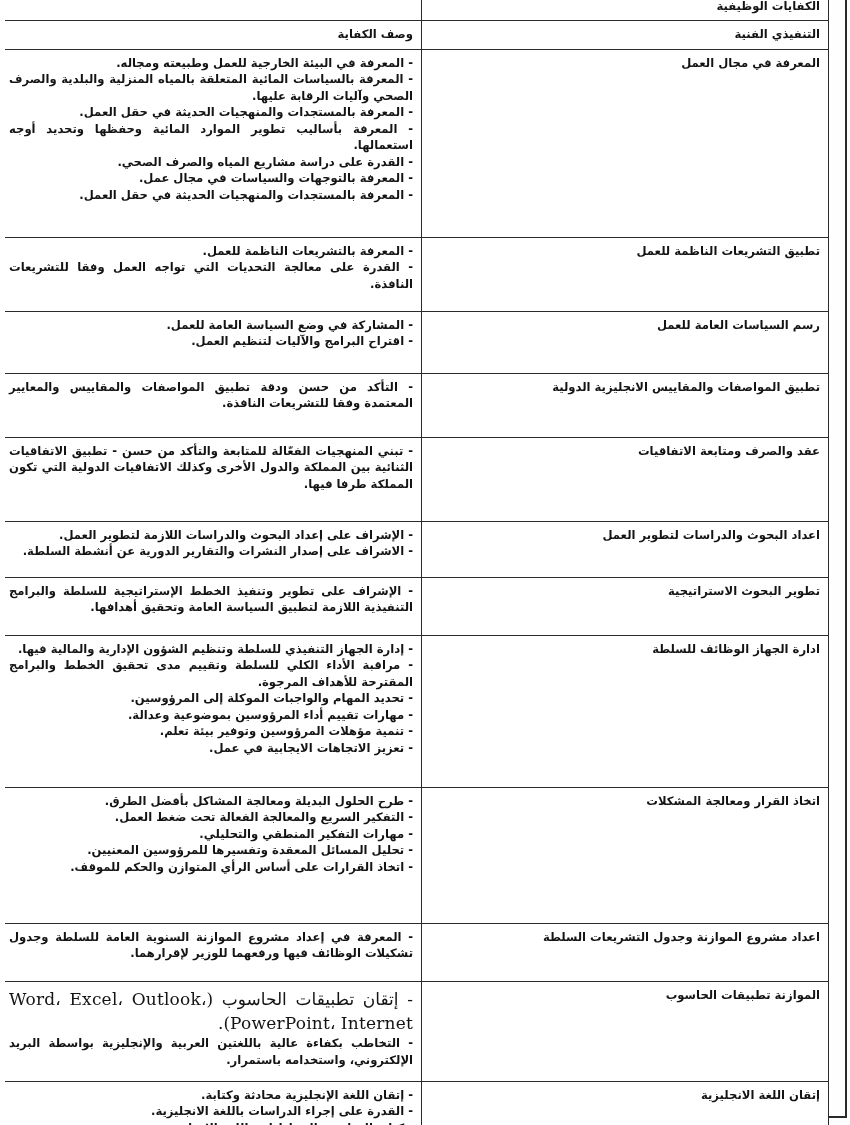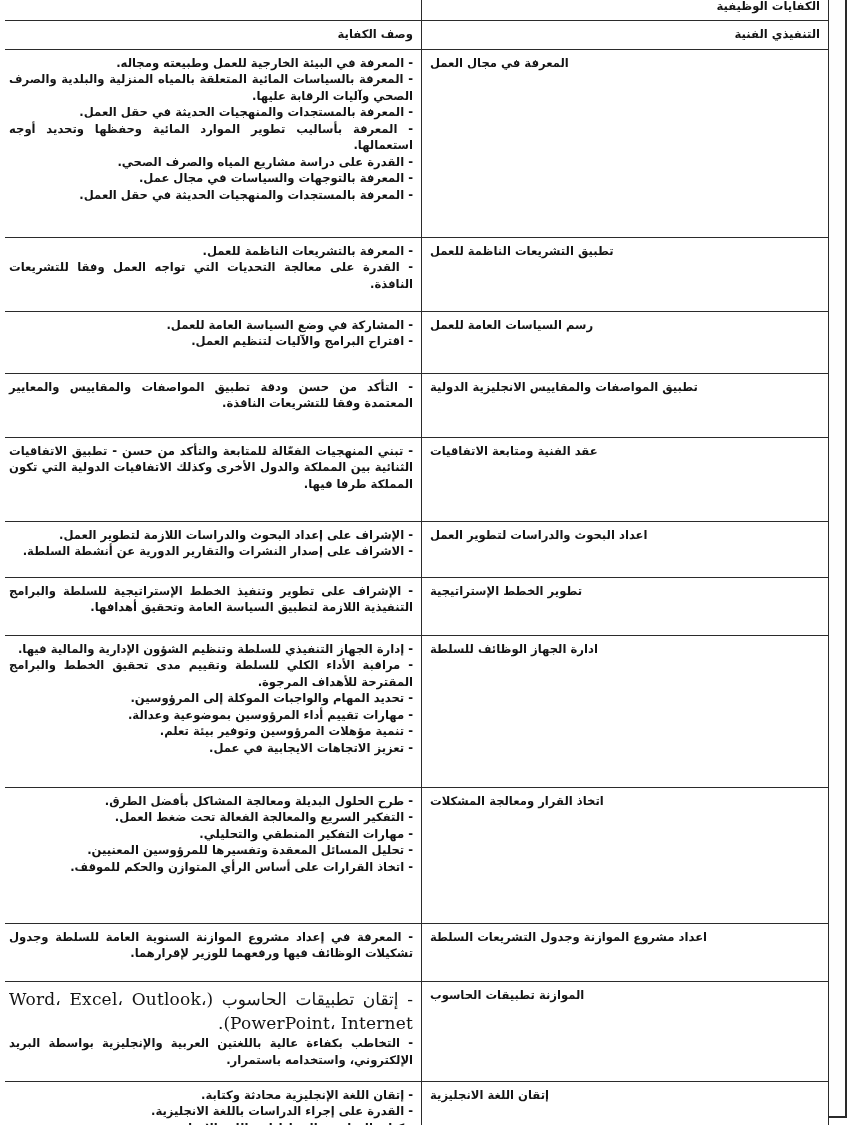--- a/index.html
+++ b/index.html
@@ -52,21 +52,21 @@
     padding: 5px 8px 6px 8px;
     line-height: 1.42;
     font-size: 11.6px;
     font-weight: bold;
     color: #141414;
   }
 
   
   td.label-col {
     width: 390px;
-    text-align: left;
+    text-align: right;
     direction: rtl;
     padding-right: 10px;
   }
 
   
   td.desc-col {
     width: 404px;
     text-align: justify;
     text-align-last: right;
     direction: rtl;
@@ -159,36 +159,36 @@
     </tr>
 
     <tr class="row-specs">
       <td class="label-col">تطبيق المواصفات والمقاييس الانجليزية الدولية</td>
       <td class="desc-col">
         <span class="line">- التأكد من حسن ودقة تطبيق المواصفات والمقاييس والمعايير المعتمدة وفقا للتشريعات النافذة.</span>
       </td>
     </tr>
 
     <tr class="row-agree">
-      <td class="label-col">عقد الفنية ومتابعة الاتفاقيات</td>
+      <td class="label-col">عقد والصرف ومتابعة الاتفاقيات</td>
       <td class="desc-col">
         <span class="line">- تبني المنهجيات الفعّالة للمتابعة والتأكد من حسن - تطبيق الاتفاقيات الثنائية بين المملكة والدول الأخرى وكذلك الاتفاقيات الدولية التي تكون المملكة طرفا فيها.</span>
       </td>
     </tr>
 
     <tr class="row-research">
       <td class="label-col">اعداد البحوث والدراسات لتطوير العمل</td>
       <td class="desc-col">
         <span class="line">- الإشراف على إعداد البحوث والدراسات اللازمة لتطوير العمل.</span>
         <span class="line">- الاشراف على إصدار النشرات والتقارير الدورية عن أنشطة السلطة.</span>
       </td>
     </tr>
 
     <tr class="row-strategy">
-      <td class="label-col">تطوير الخطط الإستراتيجية</td>
+      <td class="label-col">تطوير البحوث الاستراتيجية</td>
       <td class="desc-col">
         <span class="line">- الإشراف على تطوير وتنفيذ الخطط الإستراتيجية للسلطة والبرامج التنفيذية اللازمة لتطبيق السياسة العامة وتحقيق أهدافها.</span>
       </td>
     </tr>
 
     <tr class="row-exec">
       <td class="label-col">ادارة الجهاز الوظائف للسلطة</td>
       <td class="desc-col">
         <span class="line">- إدارة الجهاز التنفيذي للسلطة وتنظيم الشؤون الإدارية والمالية فيها.</span>
         <span class="line">- مراقبة الأداء الكلي للسلطة وتقييم مدى تحقيق الخطط والبرامج المقترحة للأهداف المرجوة.</span>

